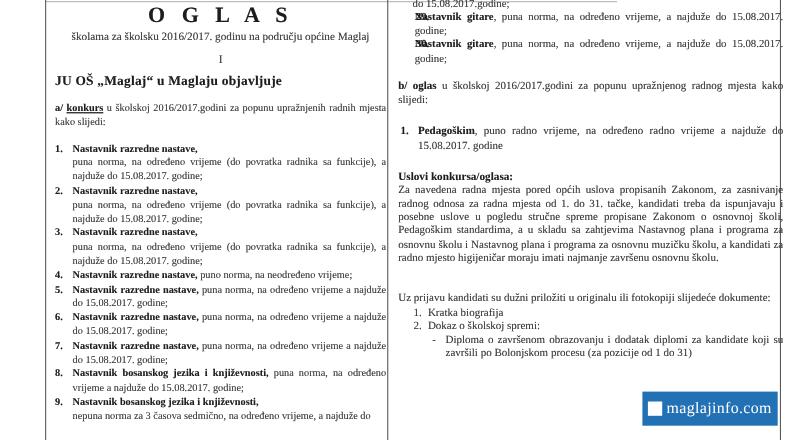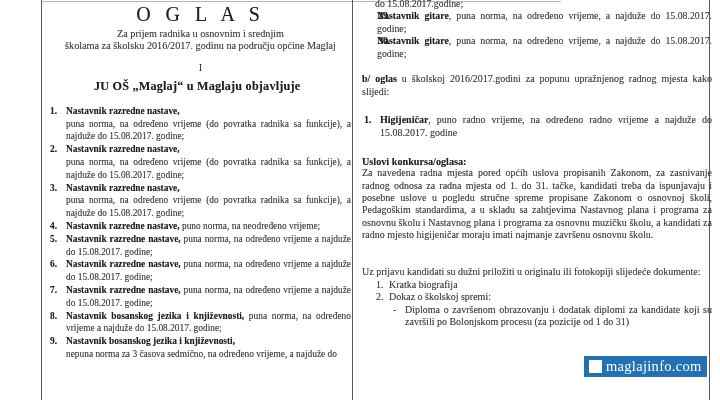--- a/index.html
+++ b/index.html
@@ -12,25 +12,25 @@
   .vline{position:absolute;top:0;bottom:0;width:1px;background:#5a5a5a;}
   .vl-left{left:41px;}
   .vl-mid{left:352px;}
   .vl-right{left:709px;}
   .hline-top{position:absolute;left:41px;top:1px;width:520px;height:1px;background:#b5b5b5;}
 
   b,.bold{color:#1e1e1e;}
 
   
   .col-left{position:absolute;left:50px;top:0;width:301px;}
-  .title{margin-top:3px;text-align:center;font-size:20px;font-weight:normal;
+  .title{margin-top:3px;text-align:center;font-size:20px;font-weight:bold;
          letter-spacing:5px;color:#1d1d1d;}
   .subtitle{text-align:center;font-size:10.2px;line-height:12.4px;margin-top:2px;}
   .numeral{text-align:center;margin-top:9px;font-size:10.5px;}
-  .school{margin-top:6px;font-weight:bold;font-size:12.2px;color:#1d1d1d;letter-spacing:.2px;margin-left:44px;}
+  .school{margin-top:6px;font-weight:bold;font-size:12.2px;color:#1d1d1d;letter-spacing:.2px;}
   .intro{margin-top:12px;font-size:9.4px;line-height:12.6px;text-align:justify;}
   .intro .lead{font-weight:bold;color:#1d1d1d;}
   .intro .lead-u{font-weight:bold;color:#1d1d1d;text-decoration:underline;}
   .list{margin-top:11px;}
   .item{position:relative;padding-left:16px;font-size:9.4px;line-height:12.8px;text-align:justify;}
   .item .num{position:absolute;left:0;top:0;font-weight:bold;color:#1d1d1d;}
   .item b.blk{display:block;}
 
   
   .col-right{position:absolute;left:362px;top:-2px;width:350px;}
@@ -44,45 +44,45 @@
   .item-b .num{position:absolute;left:2px;top:0;font-weight:bold;color:#1d1d1d;}
   .uslovi-h{margin-top:17px;font-weight:bold;font-size:10.2px;color:#1d1d1d;}
   .uslovi-p{font-size:10px;line-height:12.3px;text-align:justify;}
   .prijava{margin-top:25px;font-size:10px;line-height:12.4px;text-align:justify;}
   .doc{position:relative;padding-left:27px;font-size:10px;line-height:12.6px;}
   .doc .num{position:absolute;left:14px;top:0;}
   .doc-sub{position:relative;padding-left:43px;font-size:10px;line-height:12.6px;text-align:justify;}
   .doc-sub .dash{position:absolute;left:31px;top:0;}
 
   
-  .watermark{position:absolute;left:584px;top:356px;height:21px;z-index:6;
+  .watermark{position:absolute;left:584px;top:356px;height:31px;z-index:6;
              background:#2371b5;display:flex;align-items:center;padding:0 5px;gap:4px;
              text-shadow:none;}
   .wm-icon{width:13px;height:13px;background:#ffffff;flex:0 0 auto;}
   .wm-text{color:#ffffff;font-size:14.5px;letter-spacing:.3px;white-space:nowrap;}
 </style>
 </head>
 <body>
 
 <div class="page">
 
   <div class="hline-top"></div>
   <div class="vline vl-left"></div>
   <div class="vline vl-mid"></div>
   <div class="vline vl-right"></div>
 
   <div class="col-left">
     <div class="title">O G L A S</div>
     <div class="subtitle">
-      <div>Za prijem radnika u osnovnim i srednjim</div>
       <div>školama za školsku 2016/2017. godinu na području općine Maglaj</div>
     </div>
     <div class="numeral">I</div>
     <div class="school">JU OŠ „Maglaj“  u Maglaju objavljuje</div>
 
+    <div class="intro"><span class="lead">a/ </span><span class="lead-u">konkurs</span><span>  u školskoj 2016/2017.godini za popunu upražnjenih radnih mjesta kako slijedi:</span></div>
 
     <div class="list">
       <div class="item"><span class="num">1.</span><b class="blk">Nastavnik razredne nastave,</b><span>puna norma,  na određeno vrijeme (do povratka radnika sa funkcije), a najduže do 15.08.2017. godine;</span></div>
       <div class="item"><span class="num">2.</span><b class="blk">Nastavnik razredne nastave,</b><span>puna norma,  na određeno vrijeme (do povratka radnika sa funkcije), a najduže do 15.08.2017. godine;</span></div>
       <div class="item"><span class="num">3.</span><b class="blk">Nastavnik razredne nastave,</b><span>puna norma,  na određeno vrijeme (do povratka radnika sa funkcije), a najduže do 15.08.2017. godine;</span></div>
       <div class="item"><span class="num">4.</span><b>Nastavnik razredne nastave,</b><span> puno norma, na neodređeno vrijeme;</span></div>
       <div class="item"><span class="num">5.</span><b>Nastavnik razredne nastave,</b><span> puna norma, na određeno vrijeme a najduže do 15.08.2017. godine;</span></div>
       <div class="item"><span class="num">6.</span><b>Nastavnik razredne nastave,</b><span> puna norma, na određeno vrijeme a najduže do 15.08.2017. godine;</span></div>
       <div class="item"><span class="num">7.</span><b>Nastavnik razredne nastave,</b><span> puna norma, na određeno vrijeme a najduže do 15.08.2017. godine;</span></div>
       <div class="item"><span class="num">8.</span><b>Nastavnik bosanskog jezika i književnosti,</b><span> puna norma, na određeno vrijeme a najduže  do 15.08.2017. godine;</span></div>
@@ -91,21 +91,21 @@
   </div>
 
   <div class="col-right">
     <div class="r-carry">do 15.08.2017.godine;</div>
 
     <div class="r-item"><span class="num">29.</span><b>Nastavnik gitare</b><span>,  puna norma, na određeno vrijeme, a najduže  do 15.08.2017. godine;</span></div>
     <div class="r-item"><span class="num">30.</span><b>Nastavnik gitare</b><span>, puna norma, na određeno vrijeme, a najduže  do 15.08.2017. godine;</span></div>
 
     <div class="b-lead"><span class="lead">b/ </span><span class="lead-u">oglas</span><span> u školskoj 2016/2017.godini za popunu upražnjenog radnog mjesta kako slijedi:</span></div>
 
-    <div class="item-b"><span class="num">1.</span><b>Higijeničar</b><span>, puno radno vrijeme, na određeno radno vrijeme a najduže do 15.08.2017. godine</span></div>
+    <div class="item-b"><span class="num">1.</span><b>Pedagoškim</b><span>, puno radno vrijeme, na određeno radno vrijeme a najduže do 15.08.2017. godine</span></div>
 
     <div class="uslovi-h">Uslovi konkursa/oglasa:</div>
     <div class="uslovi-p">Za navedena radna mjesta pored općih uslova propisanih  Zakonom, za zasnivanje radnog odnosa za radna mjesta od 1. do 31. tačke, kandidati treba  da ispunjavaju i posebne uslove u pogledu stručne spreme propisane  Zakonom o osnovnoj školi, Pedagoškim standardima, a u skladu sa zahtjevima Nastavnog  plana i programa za osnovnu školu i Nastavnog plana i programa za osnovnu muzičku školu,  a kandidati za radno mjesto higijeničar  moraju imati najmanje završenu osnovnu školu.</div>
 
     <div class="prijava">Uz prijavu  kandidati su dužni  priložiti u originalu ili fotokopiji slijedeće dokumente:</div>
 
     <div>
       <div class="doc"><span class="num">1.</span><span>Kratka biografija</span></div>
       <div class="doc"><span class="num">2.</span><span>Dokaz o školskoj spremi:</span></div>
       <div class="doc-sub"><span class="dash">-</span><span>Diploma o završenom obrazovanju i dodatak diplomi za kandidate koji su završili po Bolonjskom procesu (za pozicije od 1 do 31)</span></div>

